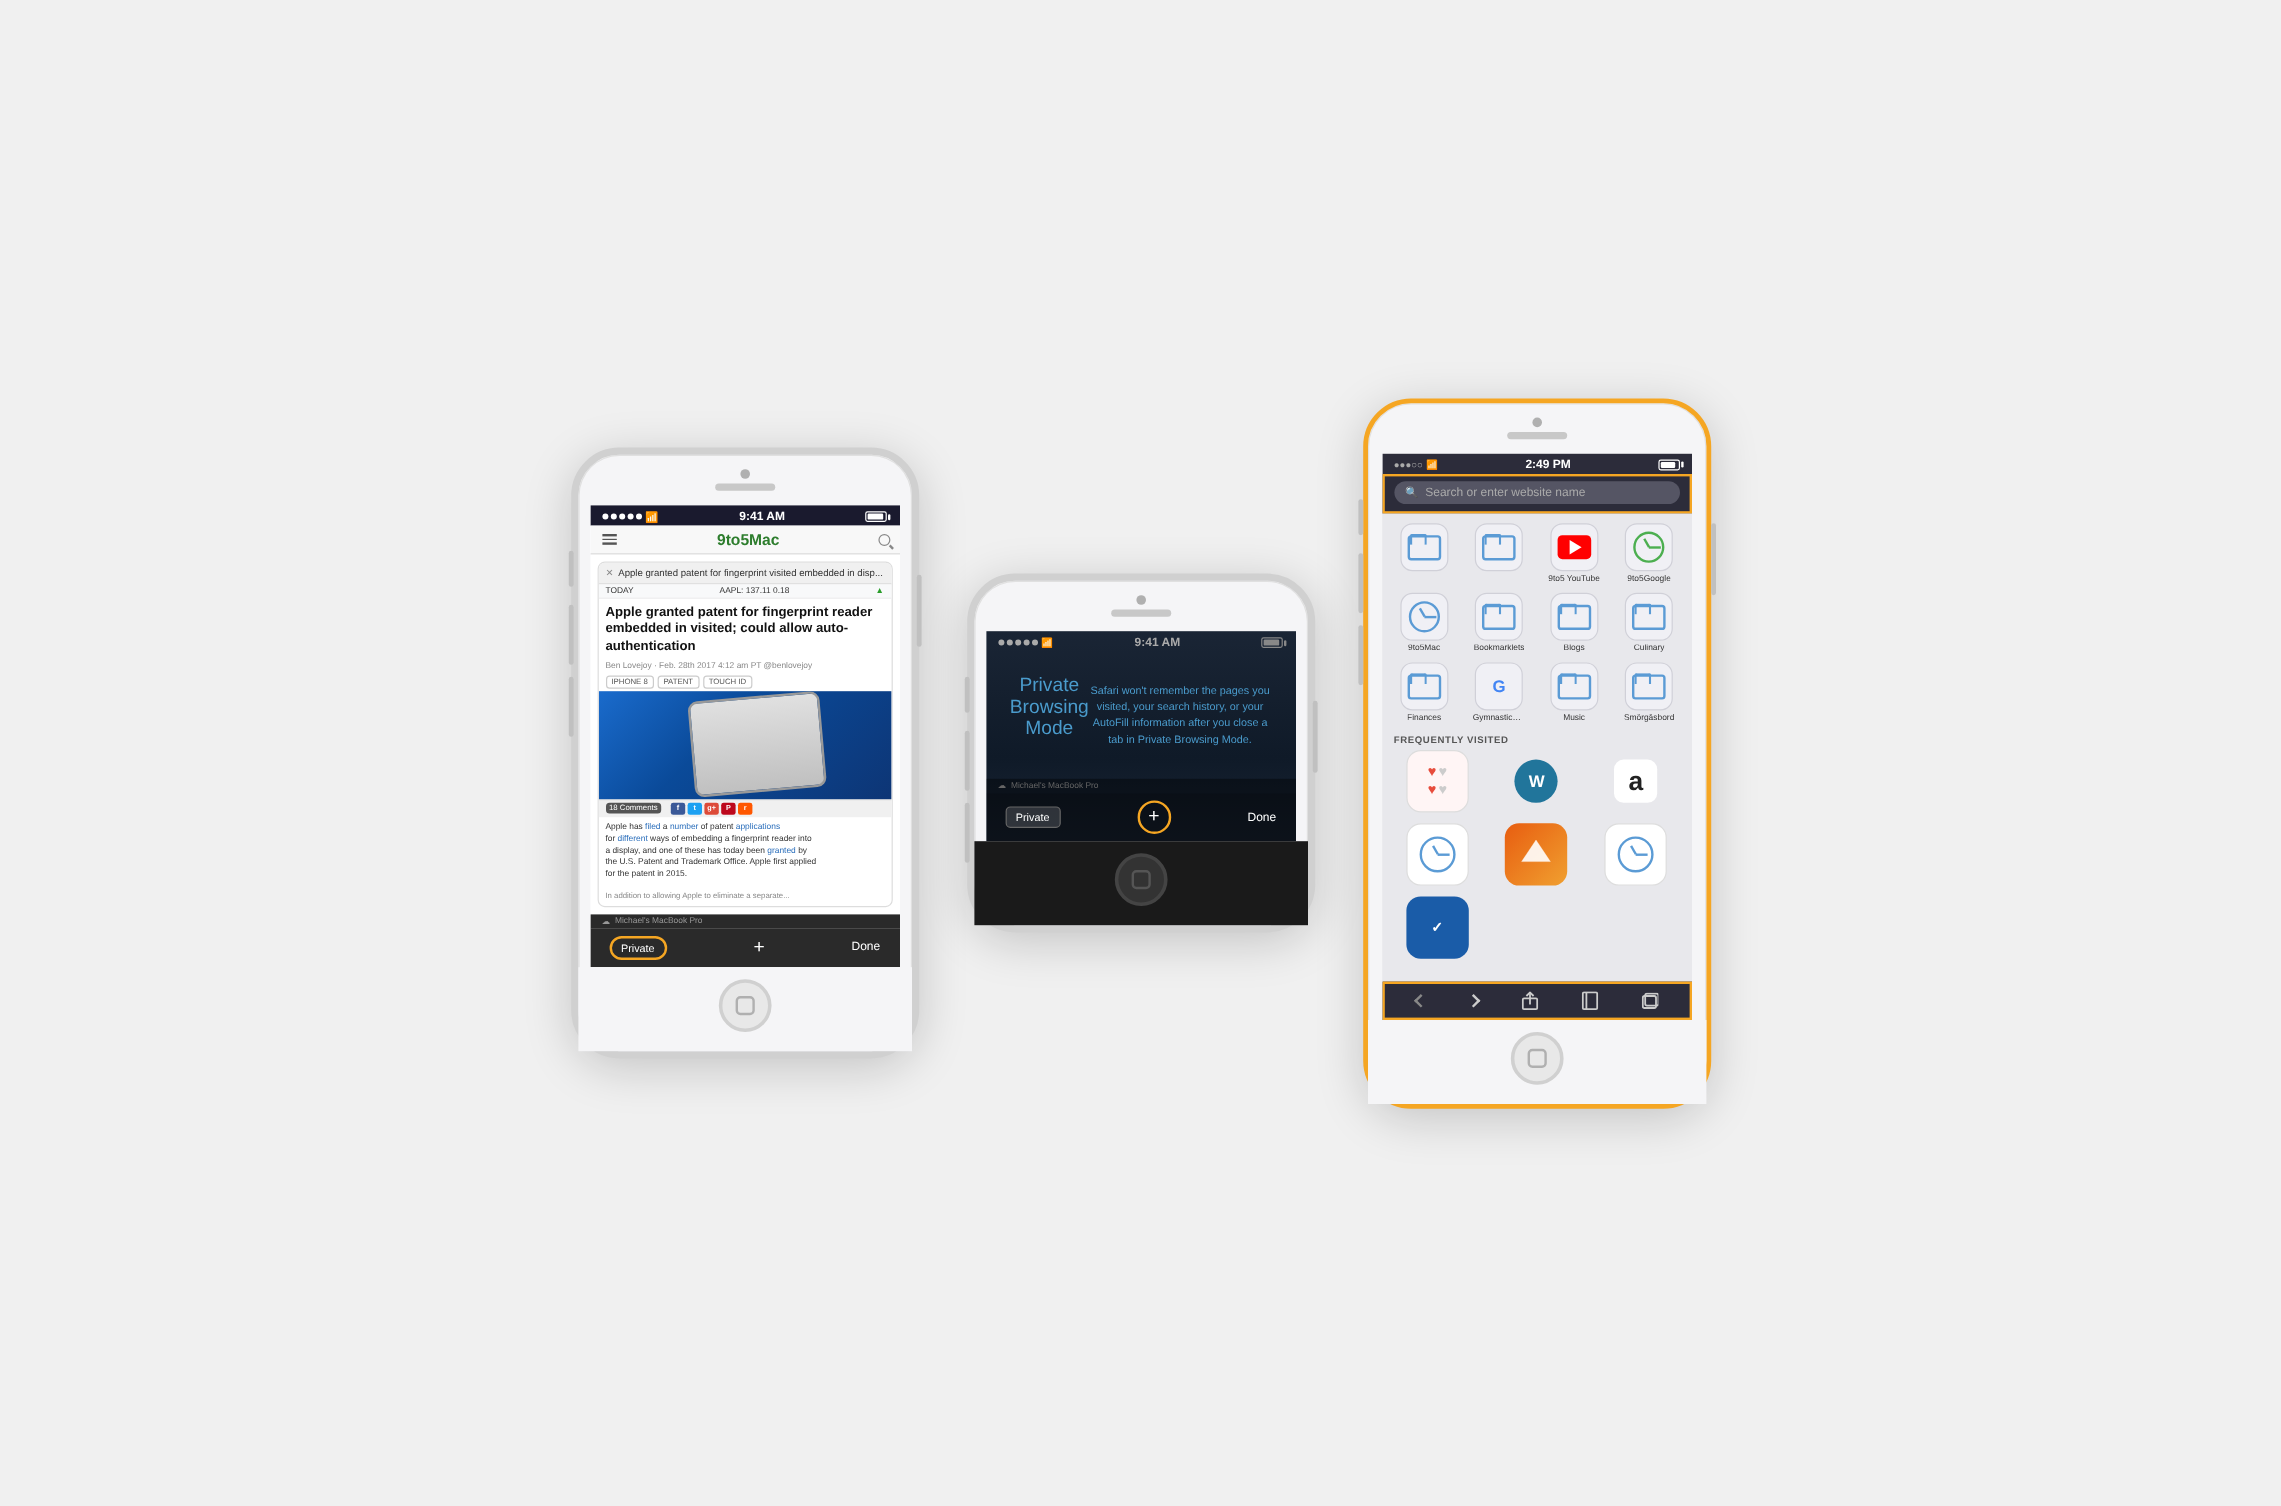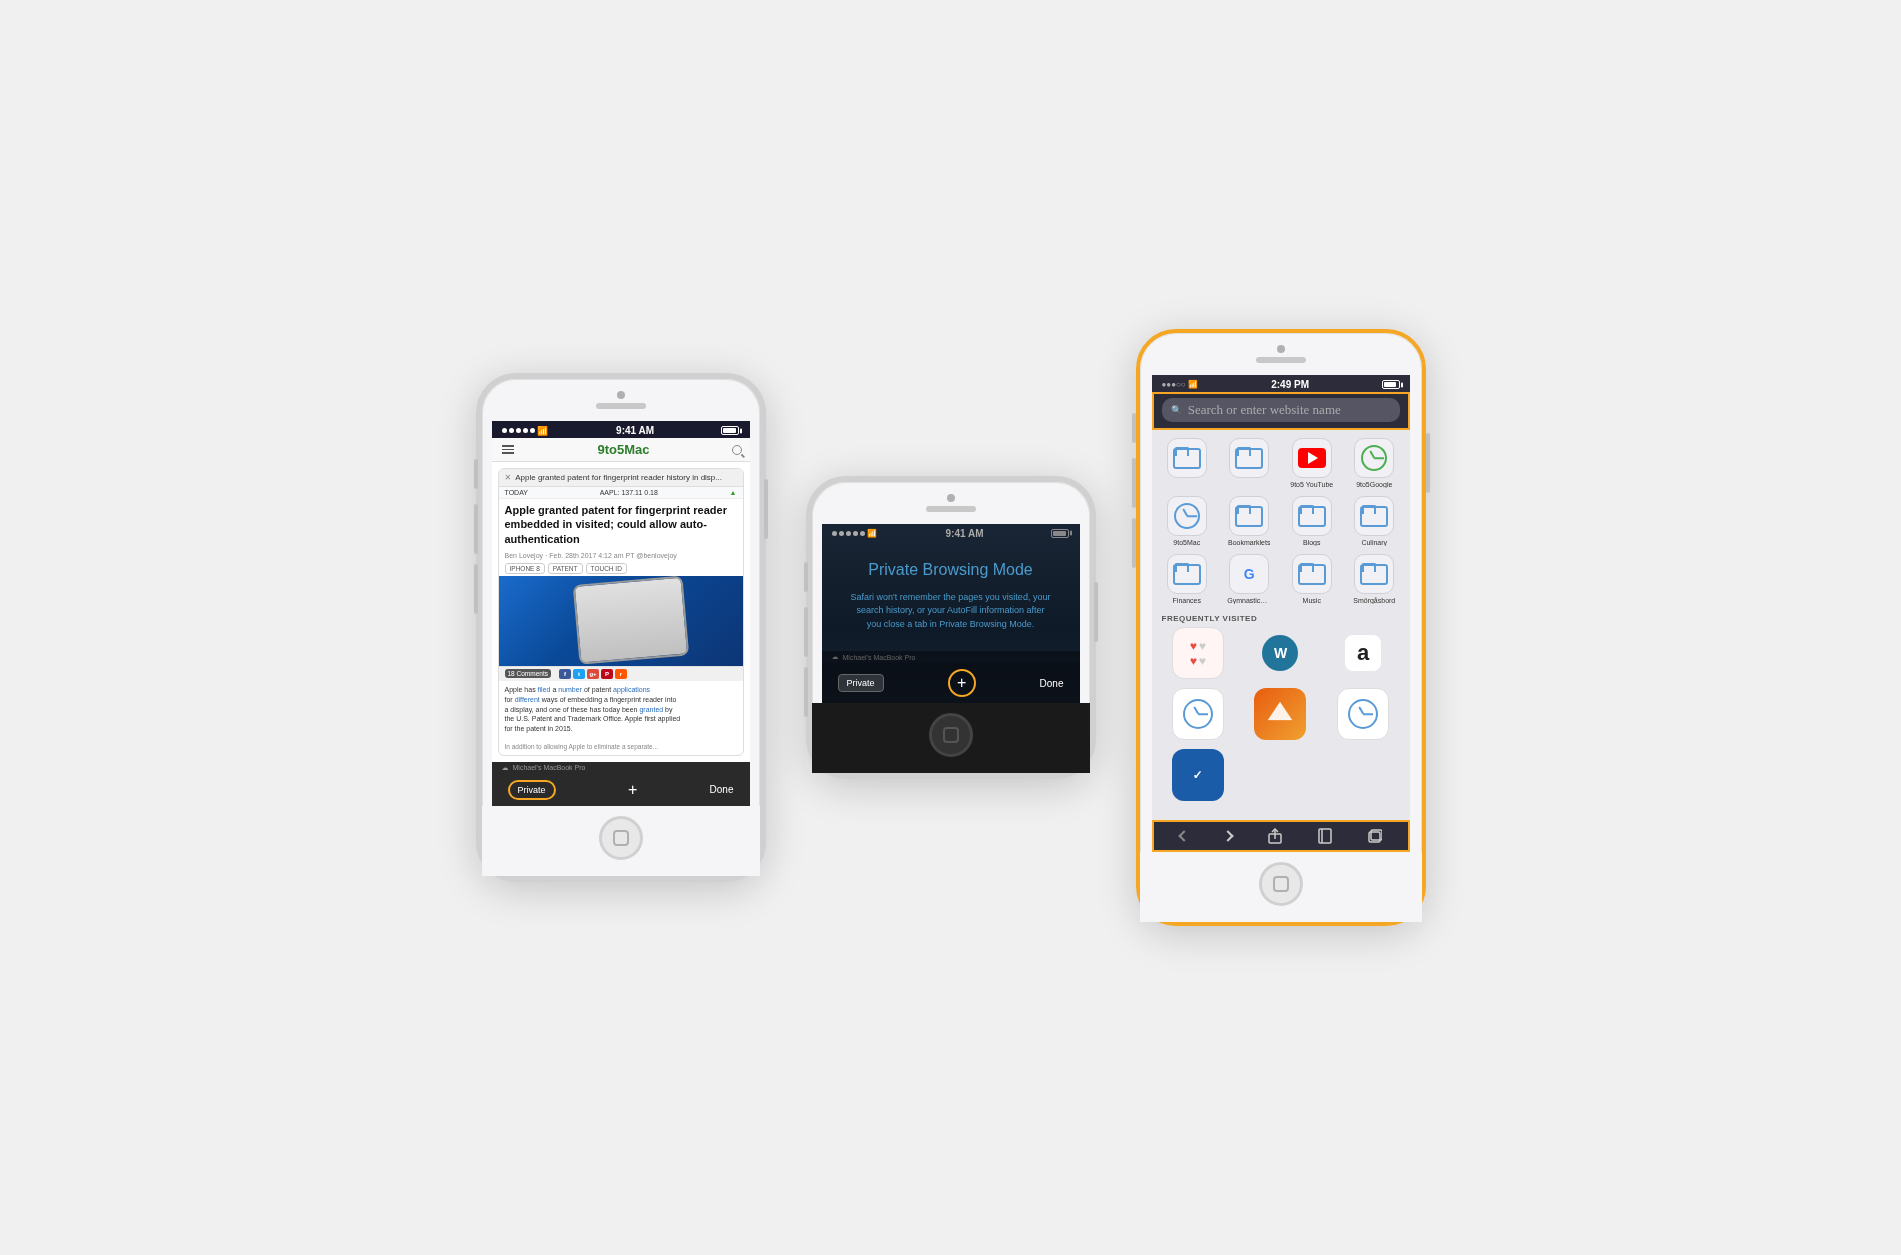--- a/index.html
+++ b/index.html
@@ -316,21 +316,21 @@
       align-items: center;
       padding: 4px 10px 2px 10px;
       font-size: 10px;
       font-weight: 600;
       color: #aaa;
       flex-shrink: 0;
     }
     .p2-content {
       flex: 1;
       display: flex;
-      flex-direction: column;
+      flex-direction: row;
       align-items: center;
       justify-content: center;
       padding: 20px;
     }
     .p2-title {
       font-size: 16px;
       color: #4a9bcc;
       text-align: center;
       margin-bottom: 12px;
       font-weight: 400;
@@ -727,21 +727,21 @@
         <div class="hamburger-line"></div>
         <div class="hamburger-line"></div>
       </div>
       <div style="text-align:center; flex:1; font-size:13px; font-weight:700; color:#2d7d2d;">9to5Mac</div>
       <div class="p1-search-icon"></div>
     </div>
 
     <div class="p1-tab-card">
       <div class="p1-tab-title">
         <span style="font-size:8px; color:#888; cursor:pointer;">✕</span>
-        <span style="flex:1; overflow:hidden; text-overflow:ellipsis; white-space:nowrap;">Apple granted patent for fingerprint reader history in disp...</span>
+        <span style="flex:1; overflow:hidden; text-overflow:ellipsis; white-space:nowrap;">Apple granted patent for fingerprint visited embedded in disp...</span>
       </div>
       <div style="background:#f8f9fa; padding:2px 6px; font-size:7px; color:#333; border-bottom:1px solid #eee; display:flex; justify-content:space-between; align-items:center;">
         <span>TODAY</span>
         <span>AAPL: 137.11  0.18</span>
         <span style="color:#2a9d2a;">▲</span>
       </div>
       <div class="p1-article-title">Apple granted patent for fingerprint reader embedded in visited; could allow auto-authentication</div>
       <div class="p1-article-byline">Ben Lovejoy · Feb. 28th 2017 4:12 am PT  @benlovejoy</div>
       <div class="p1-tags">
         <span class="p1-tag">IPHONE 8</span>
@@ -872,21 +872,21 @@
       <div class="status-icons">
         <div class="battery-icon">
           <div class="battery-fill"></div>
         </div>
       </div>
     </div>
 
     <div class="p3-search-bar-wrapper">
       <div class="p3-search-bar">
         <span>🔍</span>
-        <span style="color:#aaa; font-size:13px;font-family:Liberation Serif, serif;">Search or enter website name</span>
+        <span style="color:#aaa; font-size:10px;">Search or enter website name</span>
       </div>
     </div>
 
     <div class="p3-content">
       <div class="p3-bookmarks-grid">
 
         <div class="p3-bookmark-item">
           <div class="p3-bookmark-icon">
             <div class="folder-icon"></div>
           </div>

